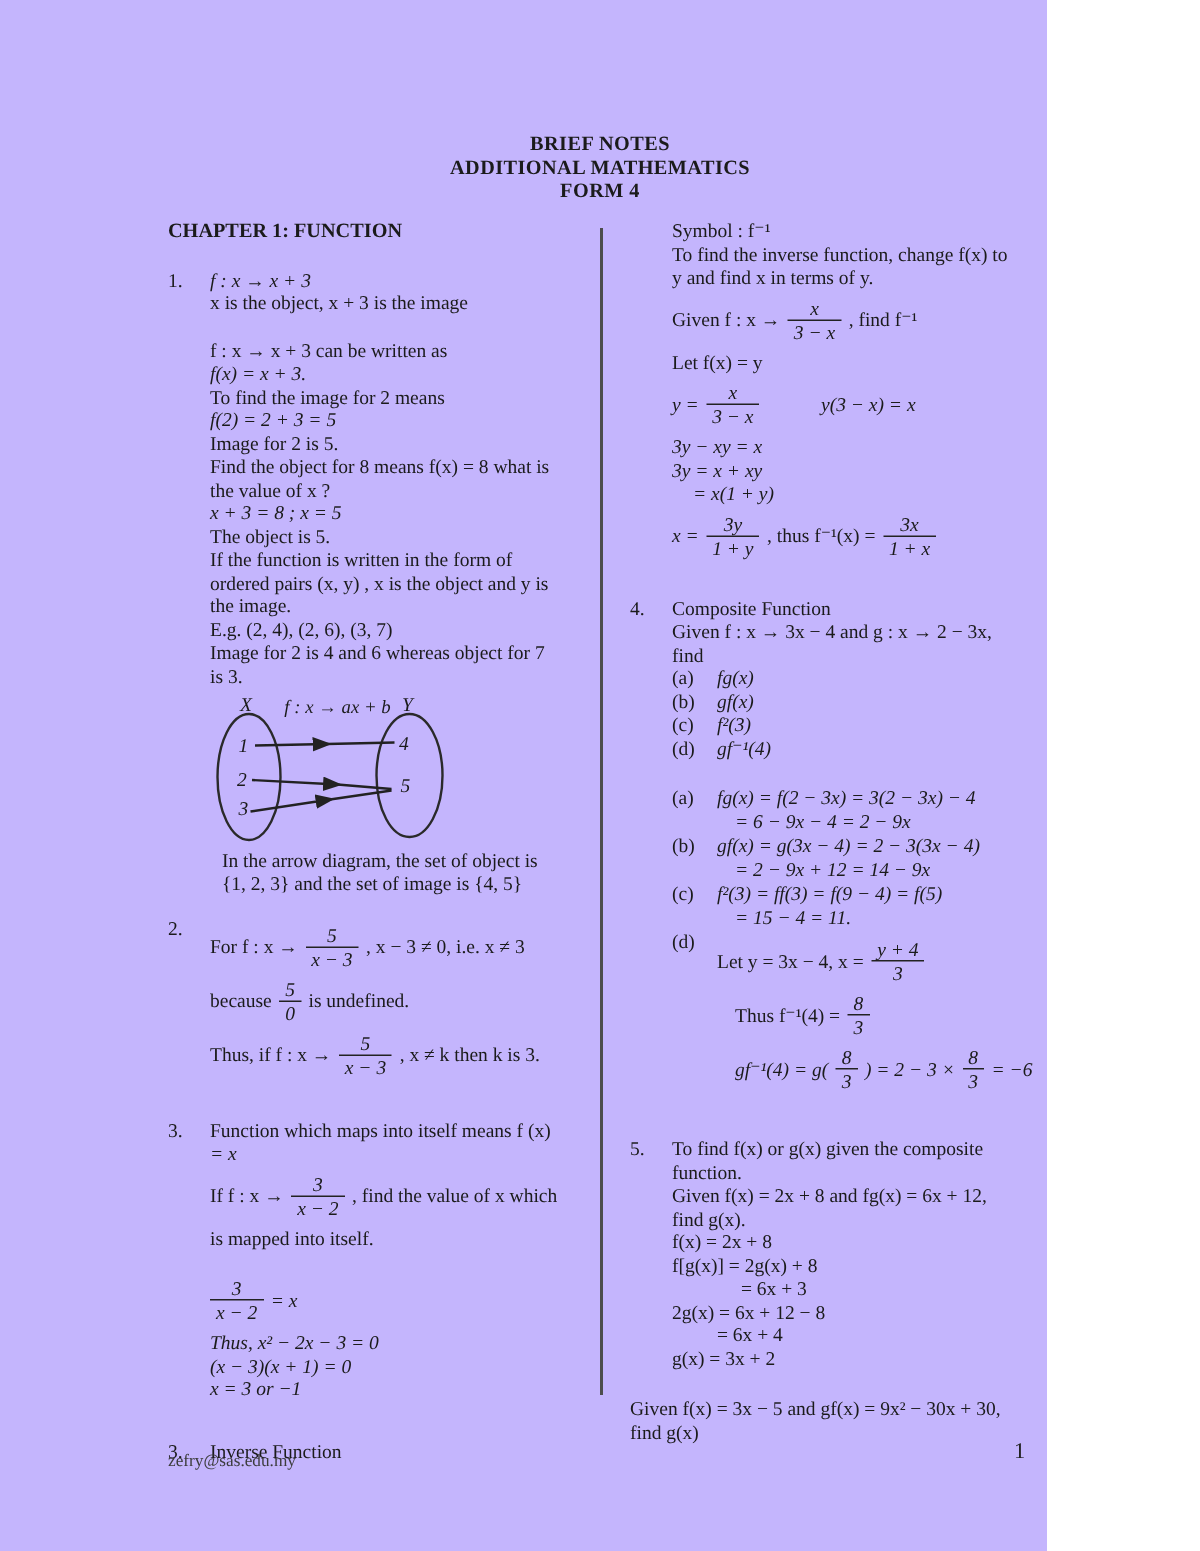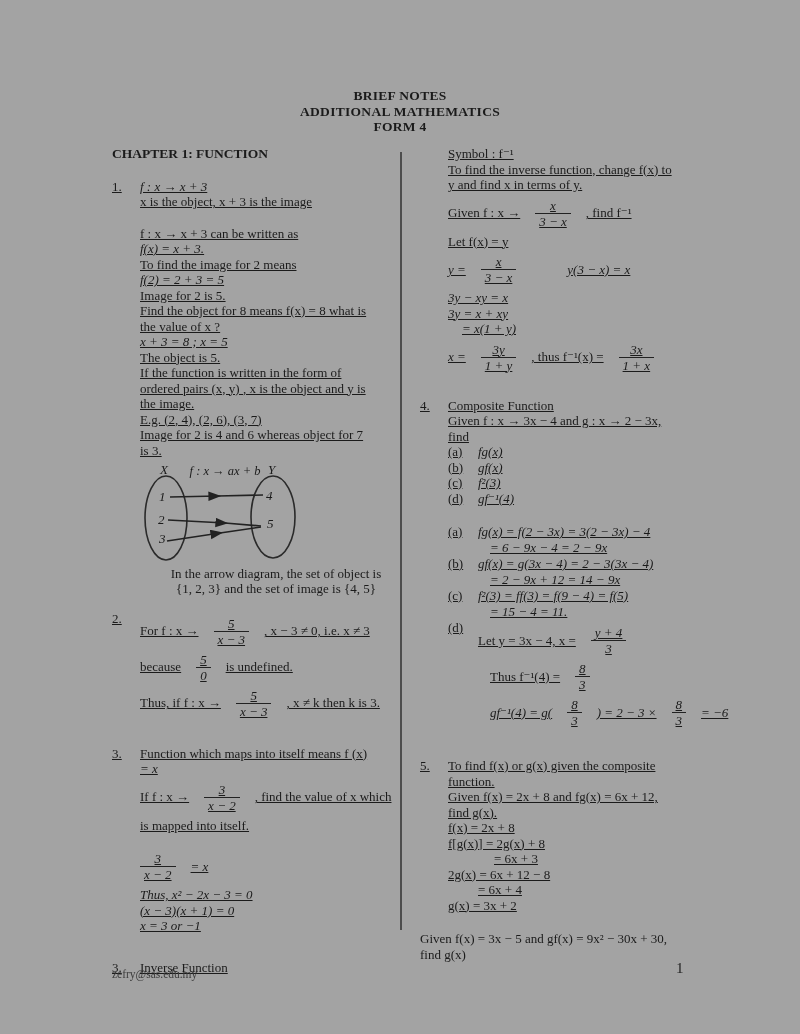--- a/index.html
+++ b/index.html
@@ -1,48 +1,48 @@
 <!DOCTYPE html>
 <html><head>
 <meta charset="utf-8">
 <style>
   html,body { margin:0; padding:0; background:#ffffff; }
   .page {
-    position:relative; width:800px; height:1034px; background:#a3a3a3;
+    position:relative; width:698px; height:1034px; background:#c4b5fd;
     font-family:"Liberation Serif","DejaVu Serif",serif; color:#1b1b1b; overflow:hidden;
   }
   .header { position:absolute; top:88px; left:0; width:800px; text-align:center;
             font-weight:bold; font-size:13.5px; line-height:15.5px; letter-spacing:.3px; }
   .col { position:absolute; top:146px; font-size:13px; line-height:15.5px; }
   .col-left  { left:112px; width:292px; }
   .col-right { left:420px; width:330px; }
   .divider { position:absolute; left:400px; top:152px; width:2px; height:778px; background:#4d4d4d; }
   .chapter { font-weight:bold; font-size:13.5px; margin-bottom:17px; }
-  .item { display:flex;text-decoration:underline; }
+  .item { display:flex; }
   .inum { flex:0 0 28px; width:28px; }
   .icontent { flex:1; }
   .ln { white-space:nowrap; }
   .math { font-style:italic; }
   .spacer { height:16px; }
-  .fline { display:flex; align-items:center; white-space:nowrap; gap:15px; margin:5px 0; }
+  .fline { display:flex; align-items:center; white-space:nowrap; gap:5px; margin:5px 0; }
   .frac { display:inline-block; text-align:center; font-style:italic; }
   .frac .fnum { display:block; border-bottom:1px solid #222; padding:0 4px; line-height:15px; }
   .frac .fden { display:block; padding:0 4px; line-height:15px; }
   .gap2 { margin-left:36px; }
   .ind1 { padding-left:46px; }
   .ind2 { padding-left:30px; }
   .ind3 { padding-left:14px; }
   .mt14 { margin-top:14px; }
   .mt18 { margin-top:18px; }
   .mt20 { margin-top:20px; }
   .mt22 { margin-top:22px; }
   .mt24 { margin-top:24px; }
   .mt26 { margin-top:26px; }
   .diagram-wrap { margin:4px 0 0 18px; }
-  .caption { margin-left:36px;text-align:center; }
+  .caption { margin-left:36px; }
   .plist { display:flex; }
   .plbl { flex:0 0 30px; }
   .ans { display:flex; margin-bottom:1px; }
   .albl { flex:0 0 30px; }
   .cont { padding-left:12px; }
   .footer-email { position:absolute; left:112px; top:968px; font-size:11.5px; color:#3c3c3c; }
   .footer-page  { position:absolute; left:676px; top:960px; font-size:15px; color:#222; }
   svg text { font-family:"Liberation Serif","DejaVu Serif",serif; }
 </style>
 </head>

